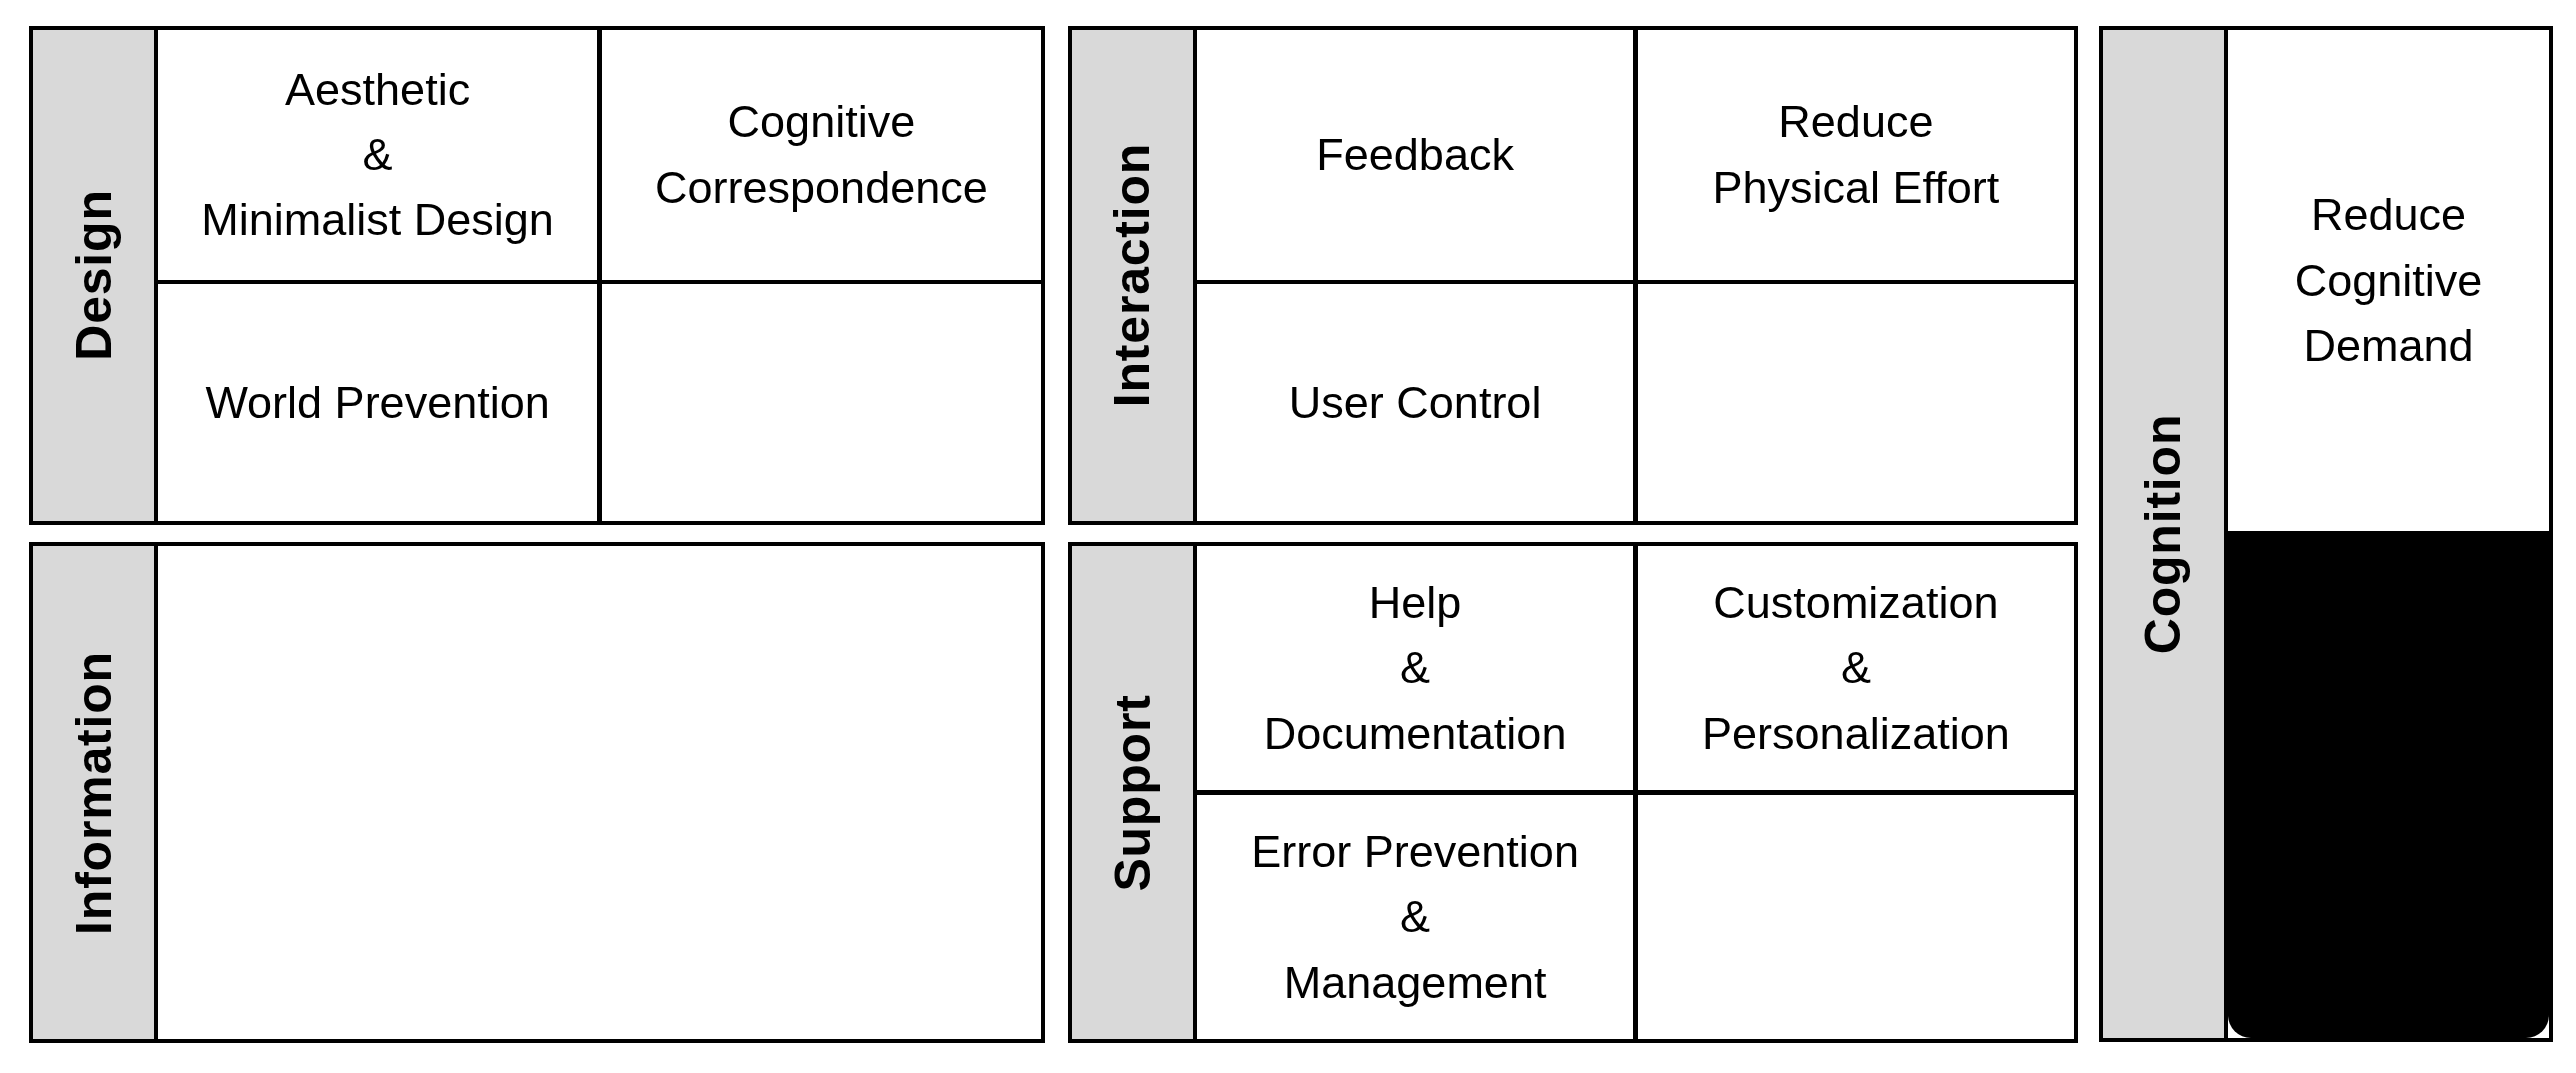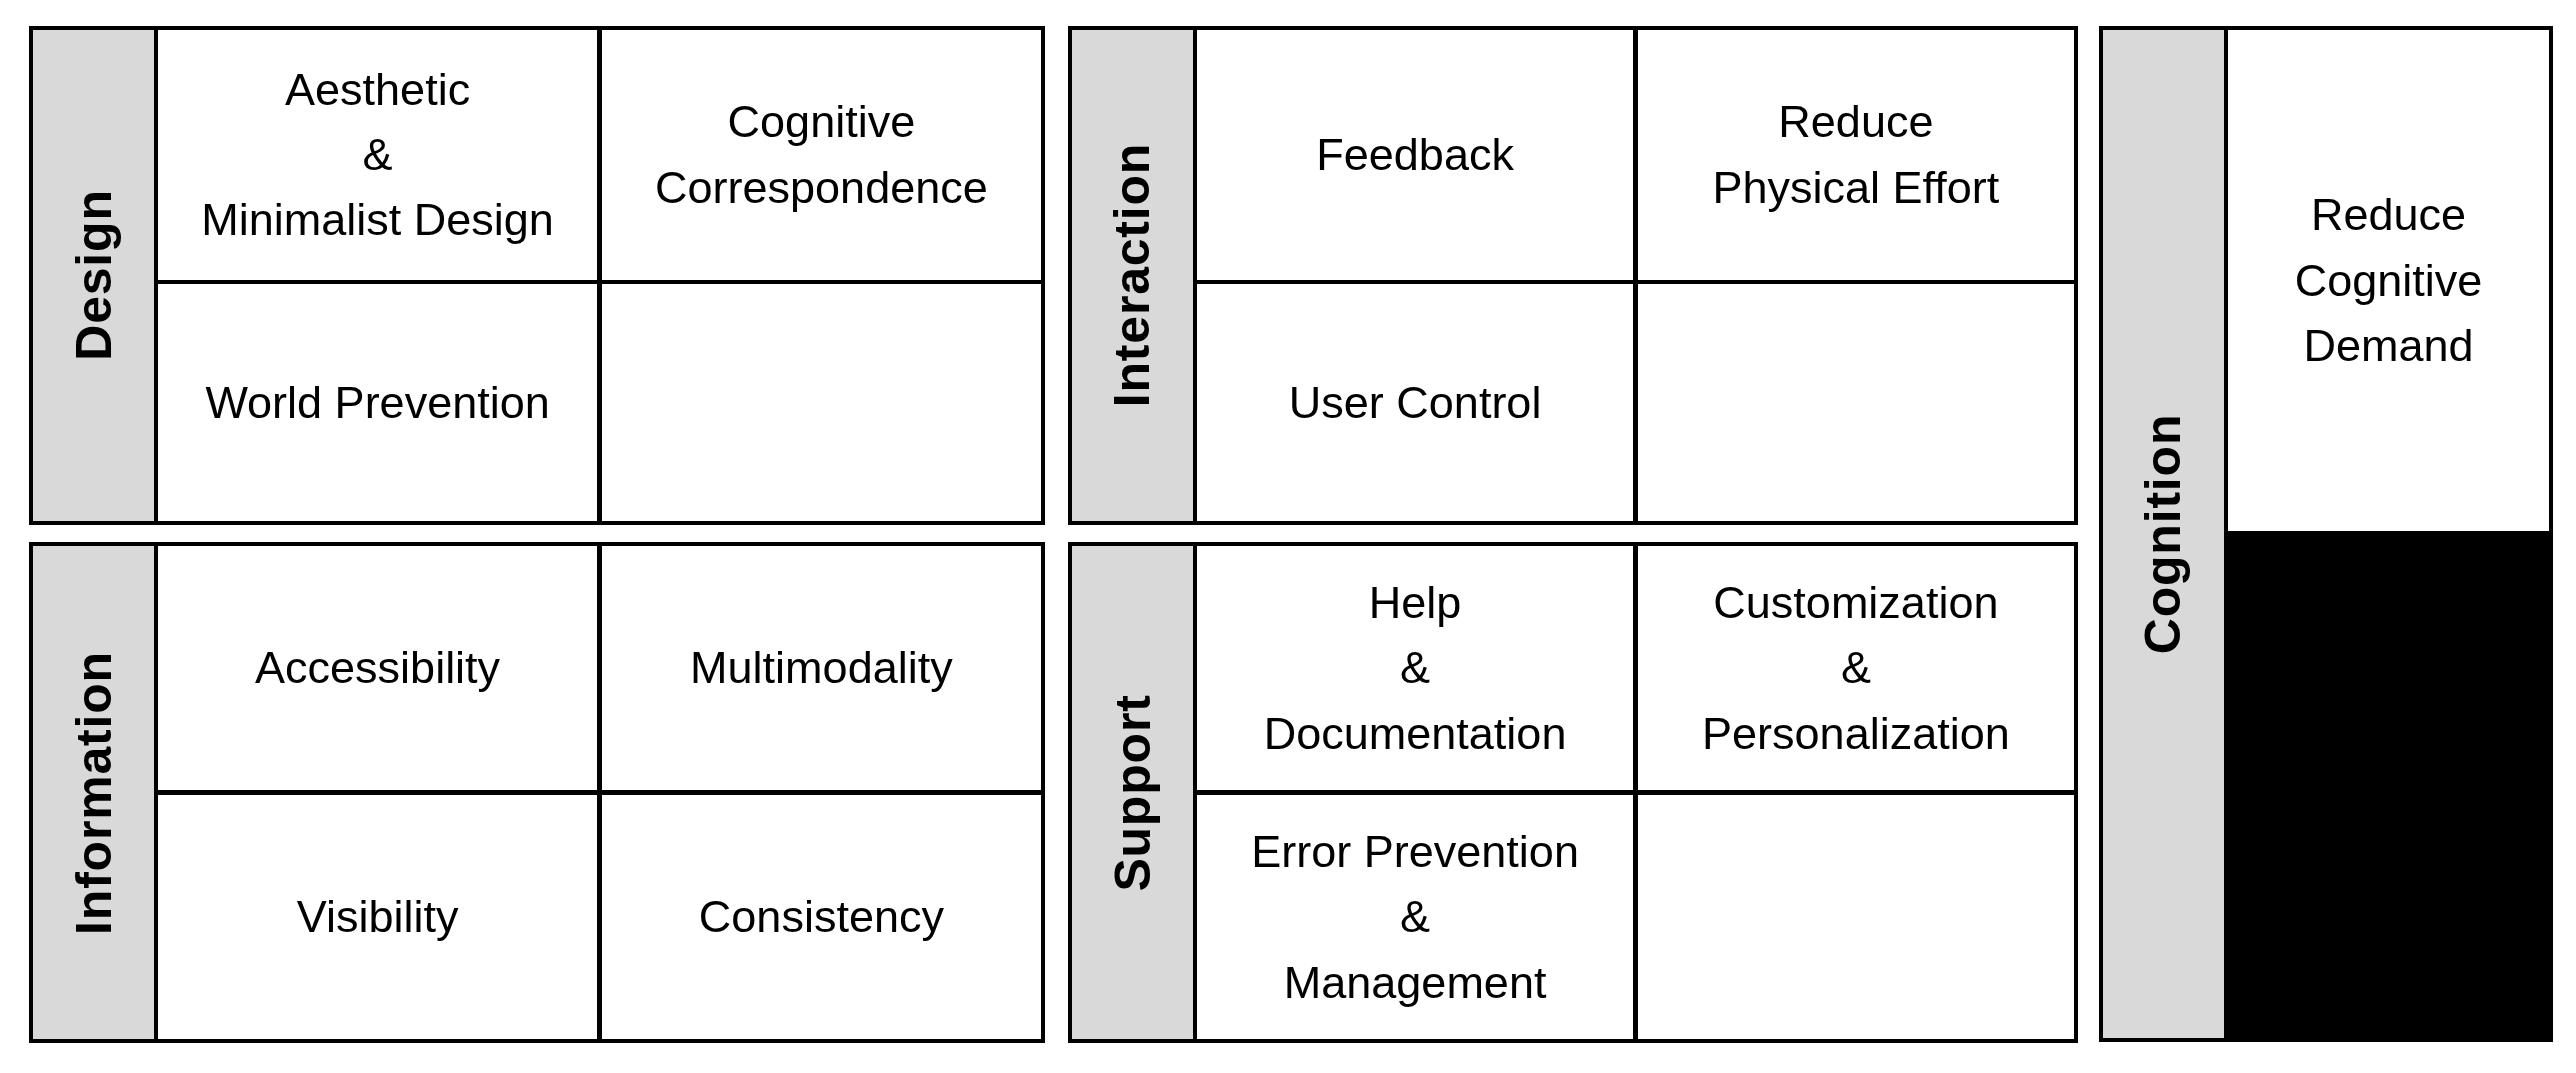--- a/index.html
+++ b/index.html
@@ -45,20 +45,21 @@
     font-weight: bold;
     font-size: 50px;
     letter-spacing: 0.8px;
     color: #000000;
   }
   .cells {
     flex: 1 1 auto;
     display: grid;
     background: #000000;
     gap: 4.6px;
+    border-radius: 23px;
   }
   .cells.two-col { grid-template-columns: 1fr 1fr; }
   .cells.one-col { grid-template-columns: 1fr; }
   .rows-top    { grid-template-rows: 1.06fr 1fr; }
   .rows-even   { grid-template-rows: 1fr 1fr; }
 
   .cell {
     background: #ffffff;
     display: flex;
     align-items: center;
@@ -98,34 +99,20 @@
       </div>
       <div class="cell">
         <span class="cell-text"></span>
       </div>
     </div>
   </section>
 
   <section class="group group-information">
     <div class="group-label">
       <span class="label-text">Information</span>
-    </div>
-    <div class="cells two-col rows-even">
-      <div class="cell">
-        <span class="cell-text">Accessibility</span>
-      </div>
-      <div class="cell">
-        <span class="cell-text">Multimodality</span>
-      </div>
-      <div class="cell">
-        <span class="cell-text">Visibility</span>
-      </div>
-      <div class="cell">
-        <span class="cell-text">Consistency</span>
-      </div>
     </div>
   </section>
 
   <section class="group group-interaction">
     <div class="group-label">
       <span class="label-text">Interaction</span>
     </div>
     <div class="cells two-col rows-top">
       <div class="cell">
         <span class="cell-text">Feedback</span>

